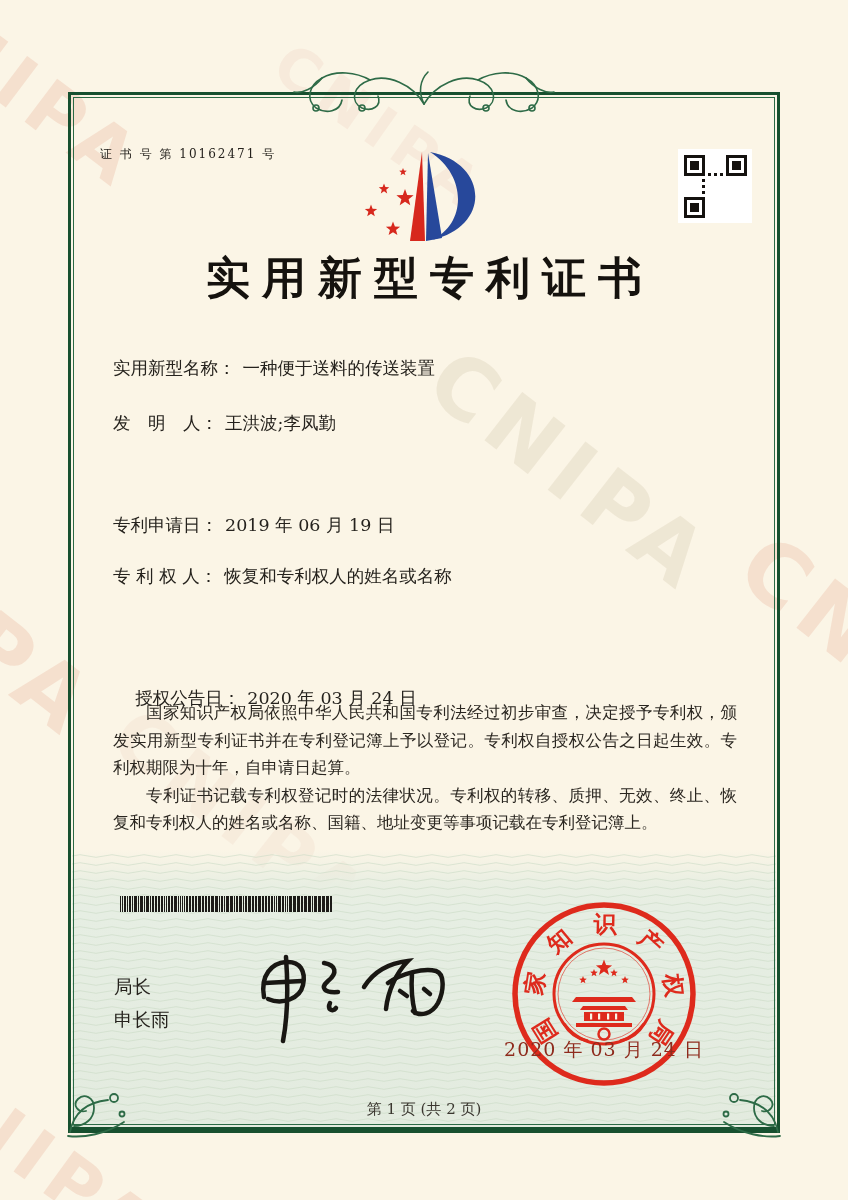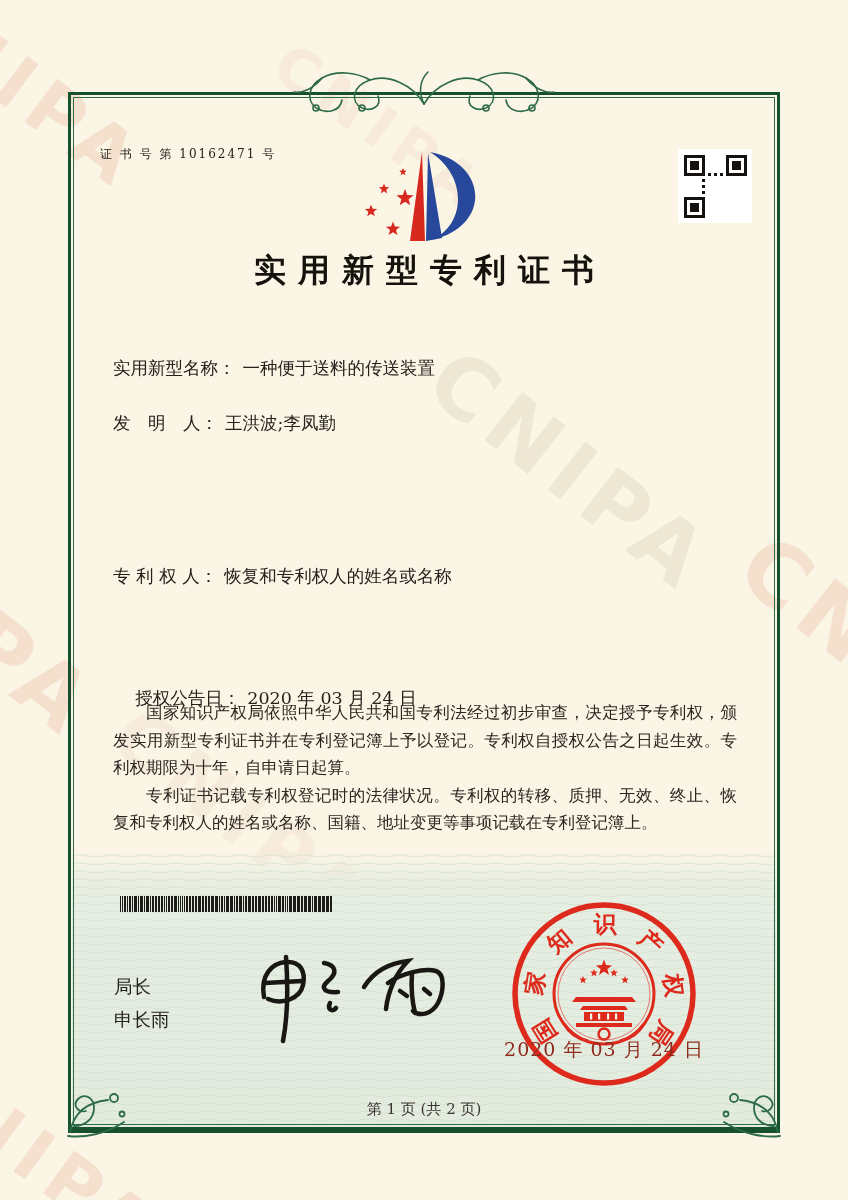--- a/index.html
+++ b/index.html
@@ -30,21 +30,21 @@
   
   .waveband{
     position:absolute; left:72px; top:850px; width:704px; height:279px; z-index:0;
     background:linear-gradient(180deg, rgba(233,240,228,0) 0%, rgba(231,238,226,.9) 12%, #e6eee3 22%, #e3ebdf 100%);
   }
   .waveband svg{position:absolute; inset:0;}
   
   .cert-no{position:absolute; left:100px; top:146px; font-size:12px; letter-spacing:2px; z-index:3;}
   .title{
     position:absolute; left:0; right:0; top:249px; text-align:center;
-    font-size:32px; font-weight:bold; letter-spacing:12px; text-indent:12px;
+    font-size:44px; font-weight:bold; letter-spacing:12px; text-indent:12px;
     color:#15120e; z-index:3;
   }
   .logo{position:absolute; left:340px; top:130px; z-index:3;}
   .qr-box{
     position:absolute; left:678px; top:149px; width:74px; height:74px; background:#ffffff;
     display:flex; align-items:center; justify-content:center; z-index:3;
   }
   #qr{display:grid; grid-template-columns:repeat(21,3px); grid-auto-rows:3px;}
   #qr i{display:block;}
   #qr i.d{background:#14110e;}
@@ -592,20 +592,21 @@
         <i></i>
         <i></i>
         <i></i>
       </div>
   </div>
 
   <div class="title">实用新型专利证书</div>
 
   <div class="row r2"><span class="lab">发　明　人：</span><span class="val">王洪波;李凤勤</span></div>
   <div class="row r1"><span class="lab">实用新型名称：</span><span class="val">一种便于送料的传送装置</span></div>
+  <div class="row r4"><span class="lab">专利申请日：</span><span class="val">2019 年 06 月 19 日</span></div>
   <div class="row r5"><span class="lab">专 利 权 人：</span><span class="val">恢复和专利权人的姓名或名称</span></div>
   <div class="row r7">
     <span class="pair1"><span>授权公告日：</span><span class="val">2020 年 03 月 24 日</span></span>
   </div>
 
   <div class="body">
     <p>国家知识产权局依照中华人民共和国专利法经过初步审查，决定授予专利权，颁发实用新型专利证书并在专利登记簿上予以登记。专利权自授权公告之日起生效。专利权期限为十年，自申请日起算。</p>
     <p>专利证书记载专利权登记时的法律状况。专利权的转移、质押、无效、终止、恢复和专利权人的姓名或名称、国籍、地址变更等事项记载在专利登记簿上。</p>
   </div>
 

